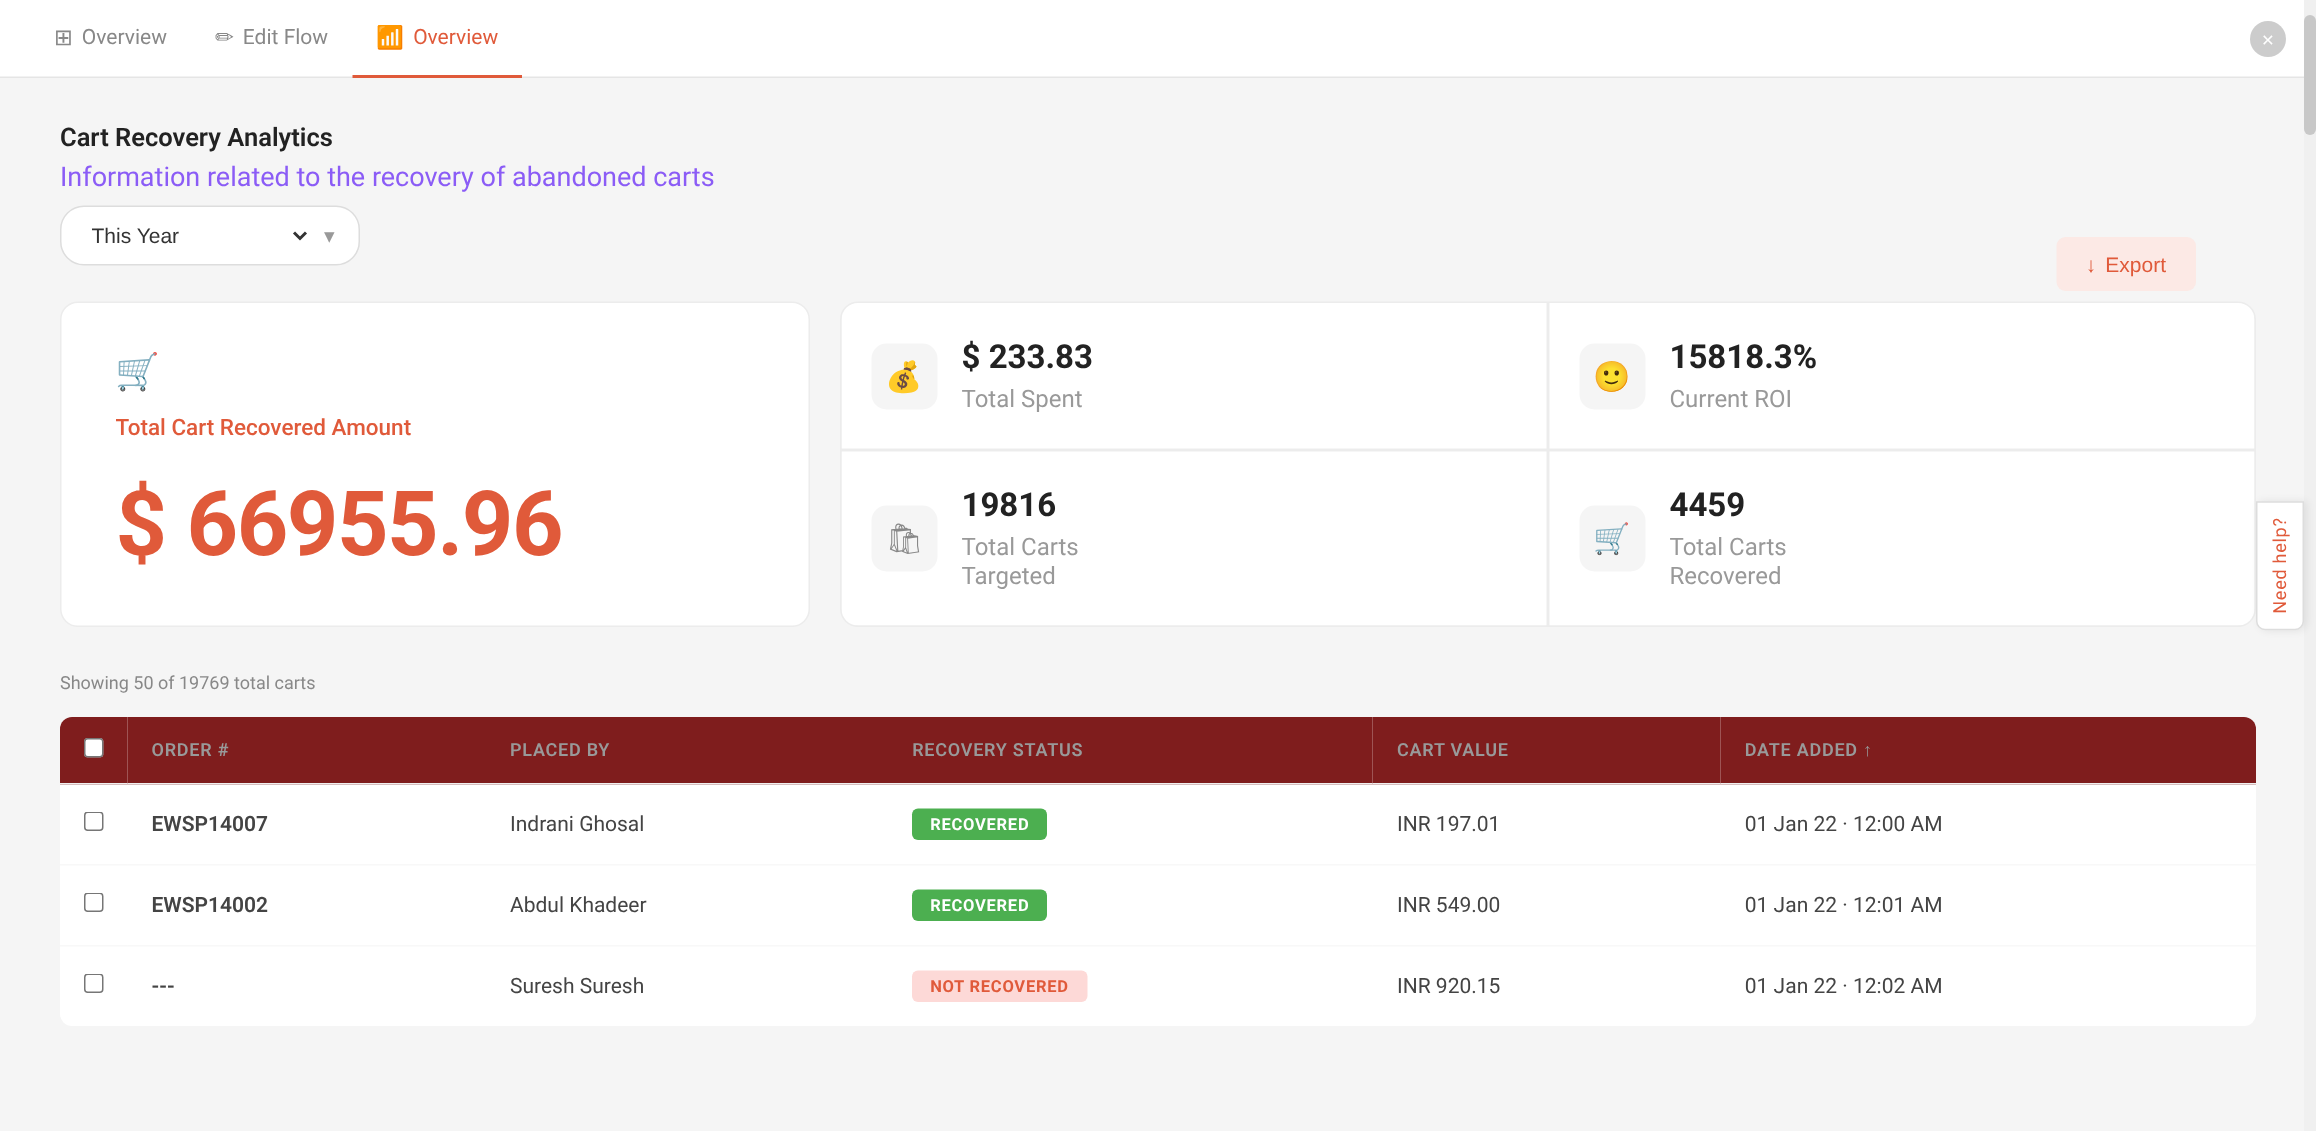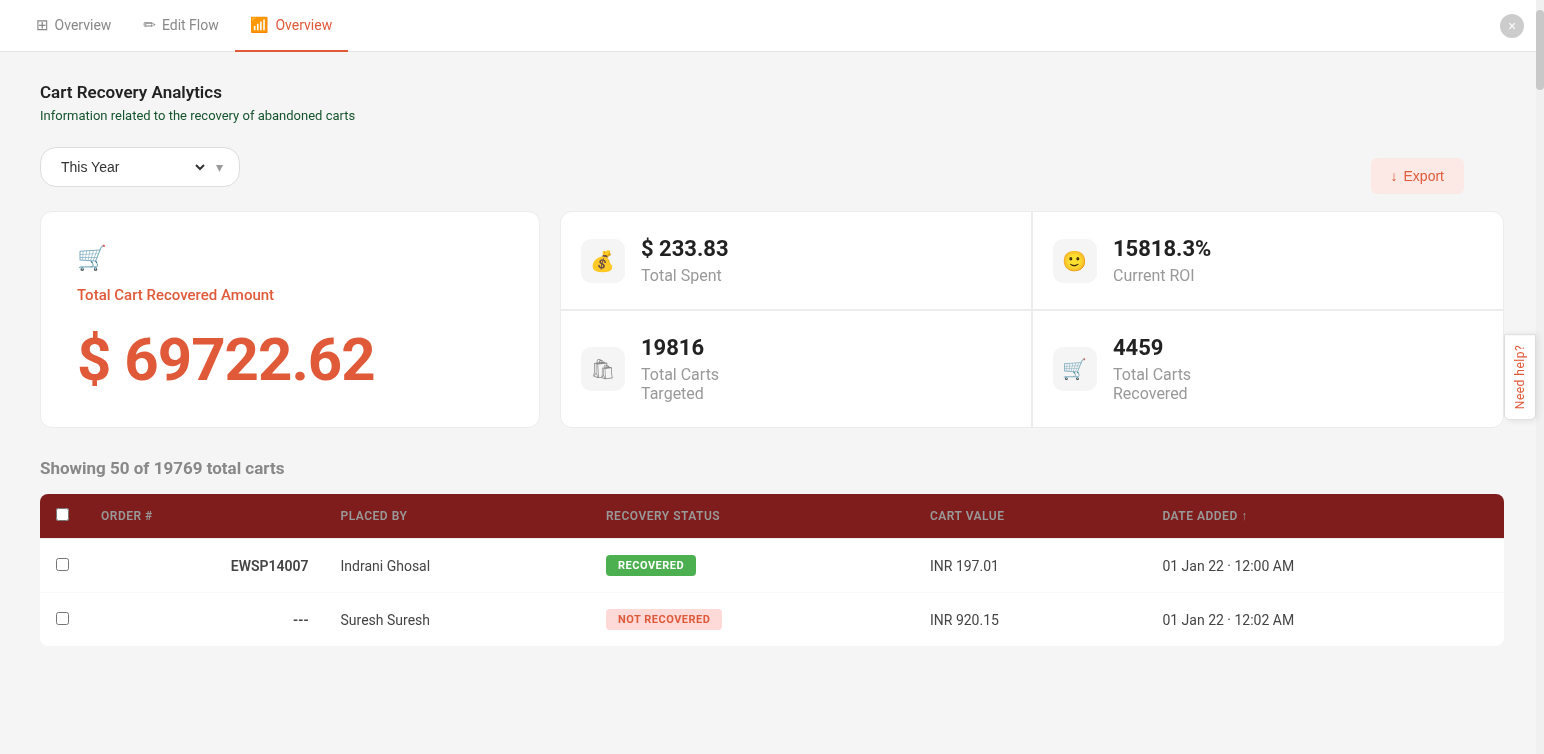--- a/index.html
+++ b/index.html
@@ -57,23 +57,23 @@
       font-size: 14px;
     }
 
     .page-title {
       font-size: 17px;
       font-weight: 600;
       color: #222;
       margin-bottom: 6px;
     }
     .page-subtitle {
-      font-size: 13px;
-      color: #14532d;
-      margin-bottom: 24px;
+      font-size: 18px;
+      color: #8b5cf6;
+      margin-bottom: 8px;
     }
 
     
     .filter-row {
       display: flex;
       align-items: center;
       margin-bottom: 24px;
     }
     .filter-select {
       display: flex;
@@ -189,24 +189,23 @@
       line-height: 1.2;
     }
     .stat-label {
       font-size: 16px;
       color: #999;
       margin-top: 3px;
     }
 
     
     .table-info {
-      font-size: 17px;
+      font-size: 12px;
       color: #888;
       margin-bottom: 16px;
-      font-weight: bold;
     }
 
     .data-table {
       width: 100%;
       border-collapse: collapse;
       background: #fff;
       border-radius: 8px;
       overflow: hidden;
     }
     .data-table th {
@@ -248,21 +247,20 @@
     }
     .status-not-recovered {
       background: #fdd9d7;
       color: #e05a3a;
       text-align: center;
     }
 
     .order-num {
       font-weight: 600;
       color: #333;
-      text-align: right;
     }
 
     .header-area {
       position: relative;
     }
   </style>
 </head>
 <body>
 
 <div class="top-nav">
@@ -303,21 +301,21 @@
       </select>
       <span style="color:#999;">▾</span>
     </div>
   </div>
 
   <div class="cards-row">
 
     <div class="total-card">
       <div class="total-card-icon">🛒</div>
       <div class="total-card-label">Total Cart Recovered Amount</div>
-      <div class="total-card-amount">$ 69722.62</div>
+      <div class="total-card-amount">$ 66955.96</div>
     </div>
 
     <div class="stats-grid">
 
       <div class="stat-cell">
         <div class="stat-icon-wrap">💰</div>
         <div>
           <div class="stat-value">$ 233.83</div>
           <div class="stat-label">Total Spent</div>
         </div>
@@ -376,20 +374,32 @@
       <td>
         <span class="status-badge status-recovered">RECOVERED</span>
       </td>
       <td>INR 197.01</td>
       <td>01 Jan 22 · 12:00 AM</td>
     </tr>
           <tr>
       <td class="checkbox-col">
         <input type="checkbox" style="">
       </td>
+      <td class="order-num">EWSP14002</td>
+      <td>Abdul Khadeer</td>
+      <td>
+        <span class="status-badge status-recovered">RECOVERED</span>
+      </td>
+      <td>INR 549.00</td>
+      <td>01 Jan 22 · 12:01 AM</td>
+    </tr>
+          <tr>
+      <td class="checkbox-col">
+        <input type="checkbox" style="">
+      </td>
       <td class="order-num">---</td>
       <td>Suresh Suresh</td>
       <td>
         <span class="status-badge status-not-recovered">NOT RECOVERED</span>
       </td>
       <td>INR 920.15</td>
       <td>01 Jan 22 · 12:02 AM</td>
     </tr>
         </tbody>
     </table>

